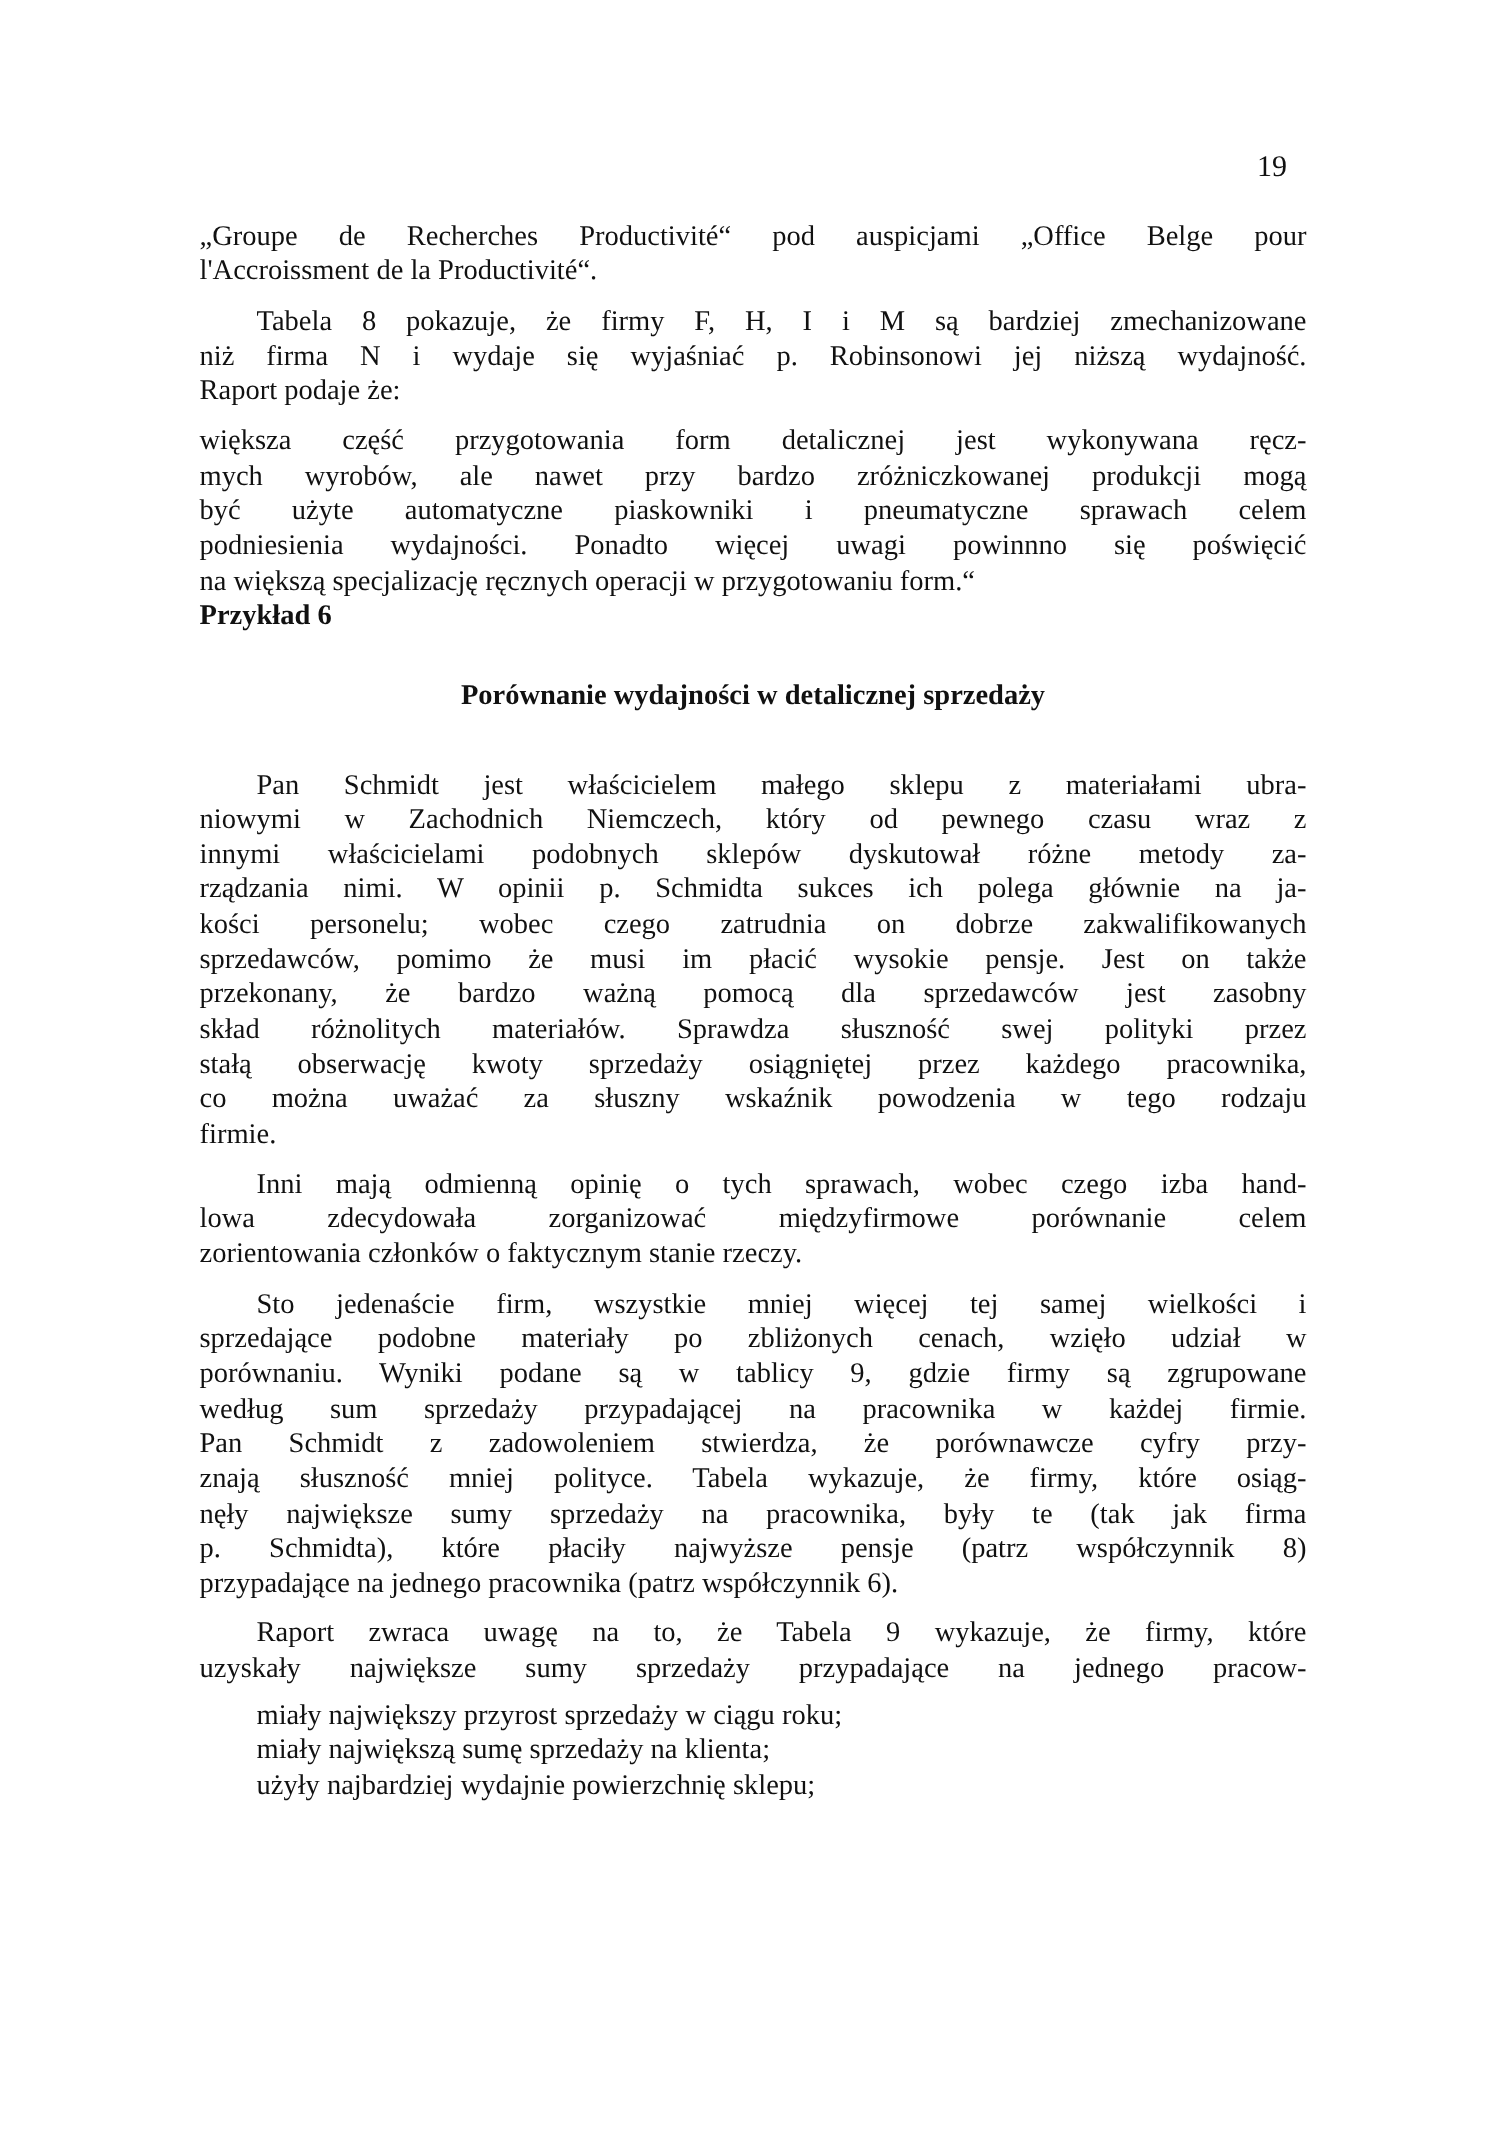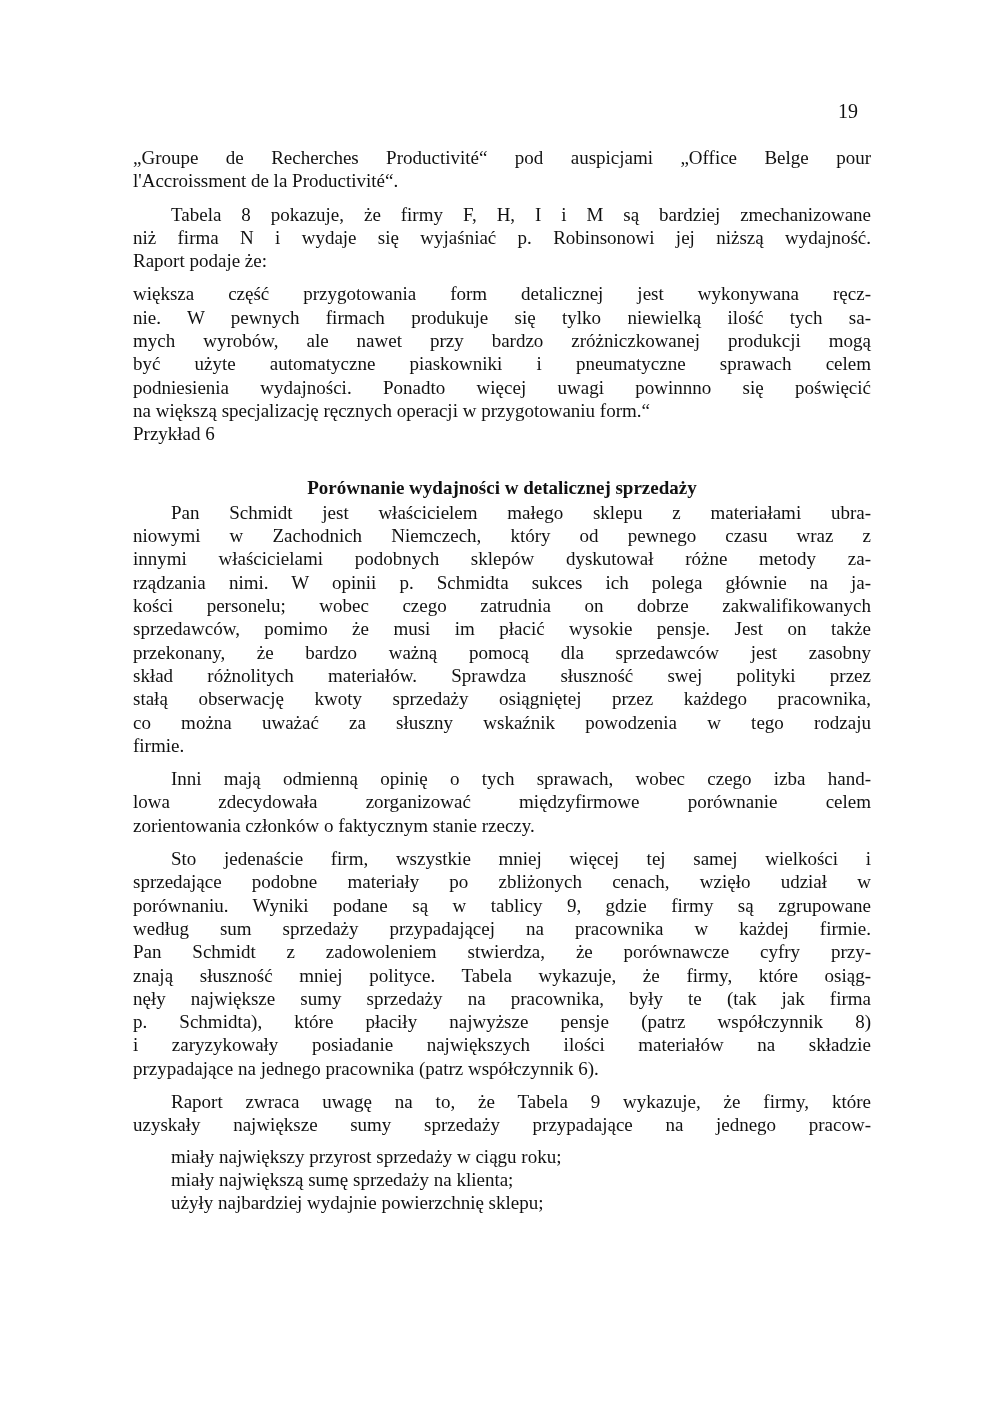--- a/index.html
+++ b/index.html
@@ -16,23 +16,23 @@
     position: absolute; left: 133px; width: 738px; top: 146px;
     font-size: 19px; line-height: 23.3px;
   }
   .line {
     display: block; white-space: nowrap; text-align: justify; text-align-last: justify;
     height: 23.3px;
   }
   .line.last { text-align-last: left; }
   .indent { padding-left: 38px; }
   .gap { height: 10px; }
-  .bold { font-weight: normal; }
+  .bold { font-weight: bold; }
   .heading {
-    display: block; text-align: center; font-weight: bold; margin: 30px 0 2px 0;
+    display: block; text-align: center; font-weight: bold; margin: 30px 0 36px 0;
   }
   .list-item { display: block; padding-left: 38px; height: 23.3px; }
   .spacer-small { height: 8px; }
 </style>
 </head>
 <body>
 
 <div class="page-number">19</div>
 
 <div class="body-text">
@@ -45,21 +45,20 @@
 
   <div>
     <span class="line indent">Tabela 8 pokazuje, że firmy F, H, I i M są bardziej zmechanizowane</span>
     <span class="line">niż firma N i wydaje się wyjaśniać p. Robinsonowi jej niższą wydajność.</span>
     <span class="line last">Raport podaje że:</span>
   </div>
   <div class="gap"></div>
 
   <div>
     <span class="line">większa część przygotowania form detalicznej jest wykonywana ręcz-</span>
-    <span class="line">nie. W pewnych firmach produkuje się tylko niewielką ilość tych sa-</span>
     <span class="line">mych wyrobów, ale nawet przy bardzo zróżniczkowanej produkcji mogą</span>
     <span class="line">być użyte automatyczne piaskowniki i pneumatyczne sprawach celem</span>
     <span class="line">podniesienia wydajności. Ponadto więcej uwagi powinnno się poświęcić</span>
     <span class="line last">na większą specjalizację ręcznych operacji w przygotowaniu form.“</span>
   </div>
 
   <span class="line last bold">Przykład 6</span>
 
   <span class="heading">Porównanie wydajności w detalicznej sprzedaży</span>
 
@@ -87,21 +86,20 @@
 
   <div>
     <span class="line indent">Sto jedenaście firm, wszystkie mniej więcej tej samej wielkości i</span>
     <span class="line">sprzedające podobne materiały po zbliżonych cenach, wzięło udział w</span>
     <span class="line">porównaniu. Wyniki podane są w tablicy 9, gdzie firmy są zgrupowane</span>
     <span class="line">według sum sprzedaży przypadającej na pracownika w każdej firmie.</span>
     <span class="line">Pan Schmidt z zadowoleniem stwierdza, że porównawcze cyfry przy-</span>
     <span class="line">znają słuszność mniej polityce. Tabela wykazuje, że firmy, które osiąg-</span>
     <span class="line">nęły największe sumy sprzedaży na pracownika, były te (tak jak firma</span>
     <span class="line">p. Schmidta), które płaciły najwyższe pensje (patrz współczynnik 8)</span>
-    <span class="line">i zaryzykowały posiadanie największych ilości materiałów na składzie</span>
     <span class="line last">przypadające na jednego pracownika (patrz współczynnik 6).</span>
   </div>
   <div class="gap"></div>
 
   <div>
     <span class="line indent">Raport zwraca uwagę na to, że Tabela 9 wykazuje, że firmy, które</span>
     <span class="line">uzyskały największe sumy sprzedaży przypadające na jednego pracow-</span>
   </div>
   <div class="spacer-small"></div>
 

